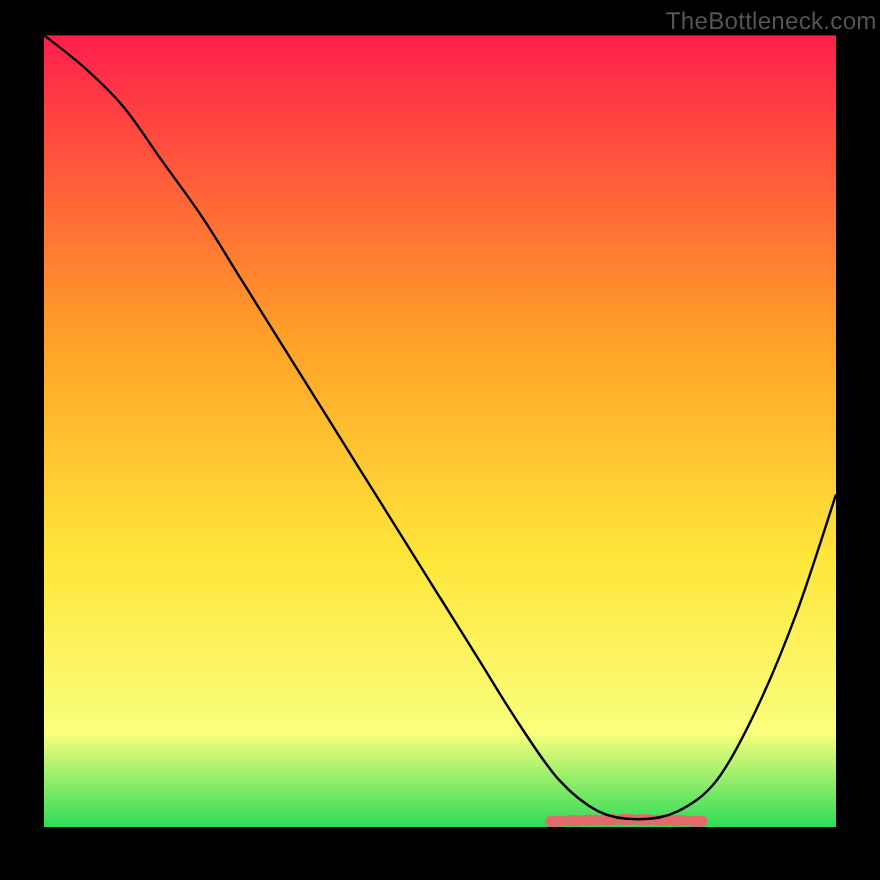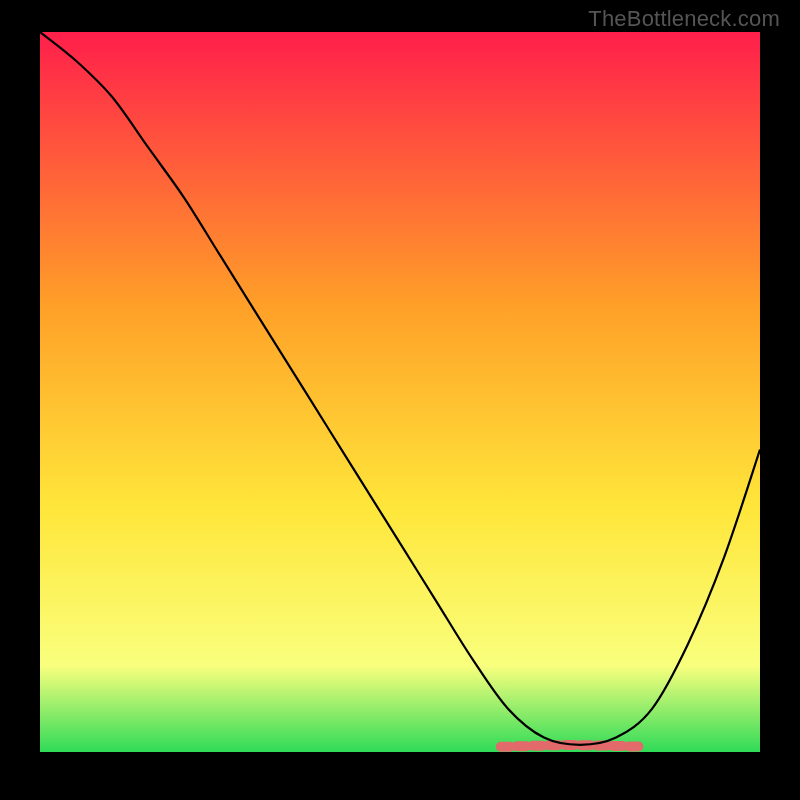--- a/index.html
+++ b/index.html
@@ -12,21 +12,21 @@
     overflow: hidden;
   }
   .container {
     position: relative;
     width: 800px;
     height: 800px;
   }
   .watermark {
     position: absolute;
     top: 6px;
-    right: 20px;
+    right: 3px;
     color: #555555;
     font-size: 22px;
     font-weight: 500;
     letter-spacing: 0.2px;
     z-index: 10;
   }
   .plot {
     position: absolute;
     left: 40px;
     top: 32px;

